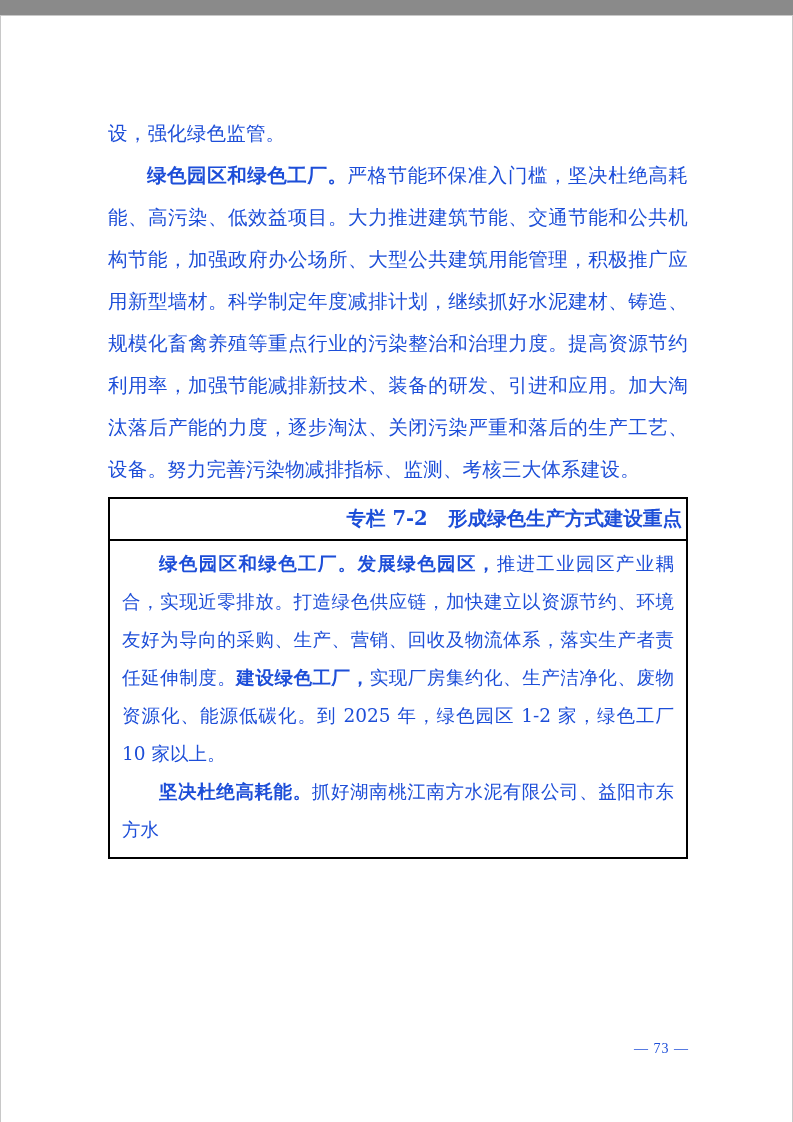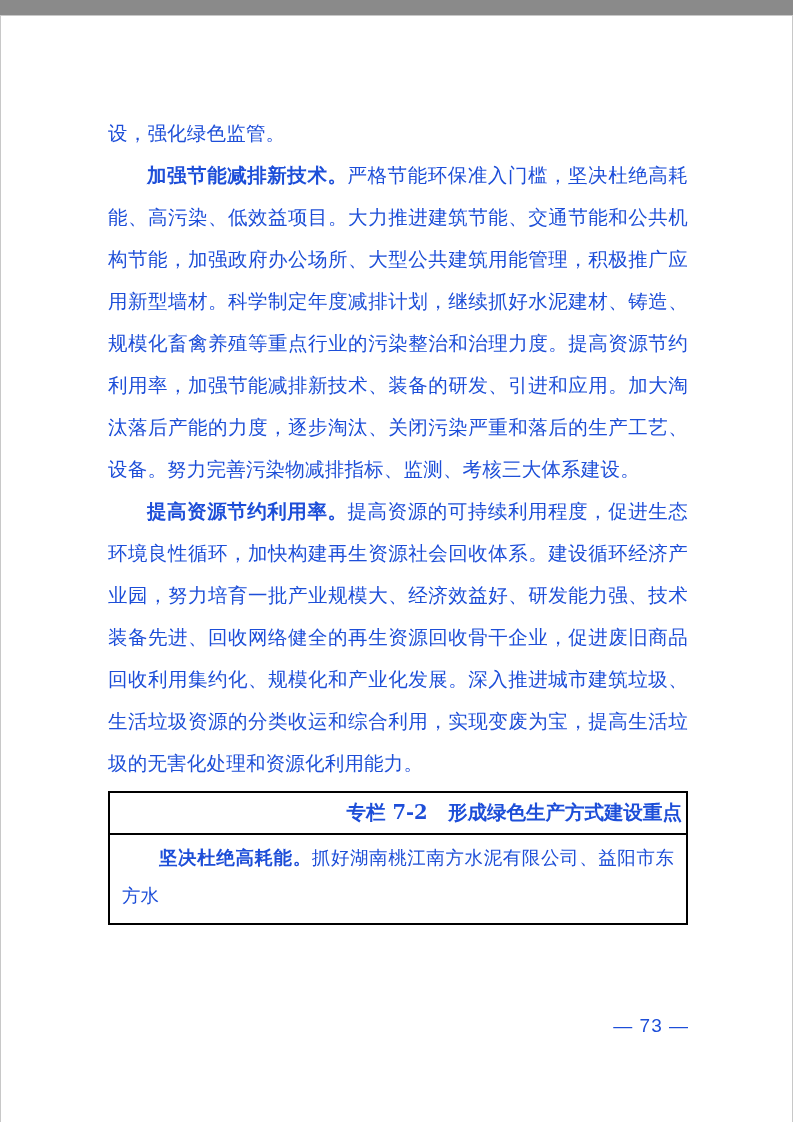--- a/index.html
+++ b/index.html
@@ -70,49 +70,49 @@
     margin: 0;
     font-size: 18.5px;
     line-height: 38px;
     text-align: justify;
     text-justify: inter-ideograph;
     text-indent: 37px;
   }
   .pagenum {
     position: absolute;
     right: 104px;
-    bottom: 100px;
-    font-size: 19px;
+    bottom: 80px;
+    font-size: 14px;
     letter-spacing: 1px;
-    font-family: Liberation Sans, sans-serif;
+    font-family: Liberation Serif, serif;
   }
 </style>
 </head>
 <body>
 
 <div class="page">
   <div class="page-border"></div>
 
   <div class="content">
 
     <p class="body">
       <span>设，强化绿色监管。</span>
     </p>
 
     <p class="body indent">
-      <span class="lead">加强节能减排新技术。</span><span>严格节能环保准入门槛，坚决杜绝高耗能、高污染、低效益项目。大力推进建筑节能、交通节能和公共机构节能，加强政府办公场所、大型公共建筑用能管理，积极推广应用新型墙材。科学制定年度减排计划，继续抓好水泥建材、铸造、规模化畜禽养殖等重点行业的污染整治和治理力度。提高资源节约利用率，加强节能减排新技术、装备的研发、引进和应用。加大淘汰落后产能的力度，逐步淘汰、关闭污染严重和落后的生产工艺、设备。努力完善污染物减排指标、监测、考核三大体系建设。</span>
+      <span class="lead">绿色园区和绿色工厂。</span><span>严格节能环保准入门槛，坚决杜绝高耗能、高污染、低效益项目。大力推进建筑节能、交通节能和公共机构节能，加强政府办公场所、大型公共建筑用能管理，积极推广应用新型墙材。科学制定年度减排计划，继续抓好水泥建材、铸造、规模化畜禽养殖等重点行业的污染整治和治理力度。提高资源节约利用率，加强节能减排新技术、装备的研发、引进和应用。加大淘汰落后产能的力度，逐步淘汰、关闭污染严重和落后的生产工艺、设备。努力完善污染物减排指标、监测、考核三大体系建设。</span>
     </p>
 
-    <p class="body indent">
-      <span class="lead">提高资源节约利用率。</span><span>提高资源的可持续利用程度，促进生态环境良性循环，加快构建再生资源社会回收体系。建设循环经济产业园，努力培育一批产业规模大、经济效益好、研发能力强、技术装备先进、回收网络健全的再生资源回收骨干企业，促进废旧商品回收利用集约化、规模化和产业化发展。深入推进城市建筑垃圾、生活垃圾资源的分类收运和综合利用，实现变废为宝，提高生活垃圾的无害化处理和资源化利用能力。</span>
-    </p>
 
     <div class="box">
       <div class="box-title">专栏 7-2   形成绿色生产方式建设重点</div>
       <div class="box-body">
+        <p>
+          <span class="lead">绿色园区和绿色工厂。发展绿色园区，</span><span>推进工业园区产业耦合，实现近零排放。打造绿色供应链，加快建立以资源节约、环境友好为导向的采购、生产、营销、回收及物流体系，落实生产者责任延伸制度。</span><span class="lead">建设绿色工厂，</span><span>实现厂房集约化、生产洁净化、废物资源化、能源低碳化。到 2025 年，绿色园区 1-2 家，绿色工厂 10 家以上。</span>
+        </p>
         <p>
           <span class="lead">坚决杜绝高耗能。</span><span>抓好湖南桃江南方水泥有限公司、益阳市东方水</span>
         </p>
       </div>
     </div>
 
   </div>
 
   <div class="pagenum">— 73 —</div>
 </div>

